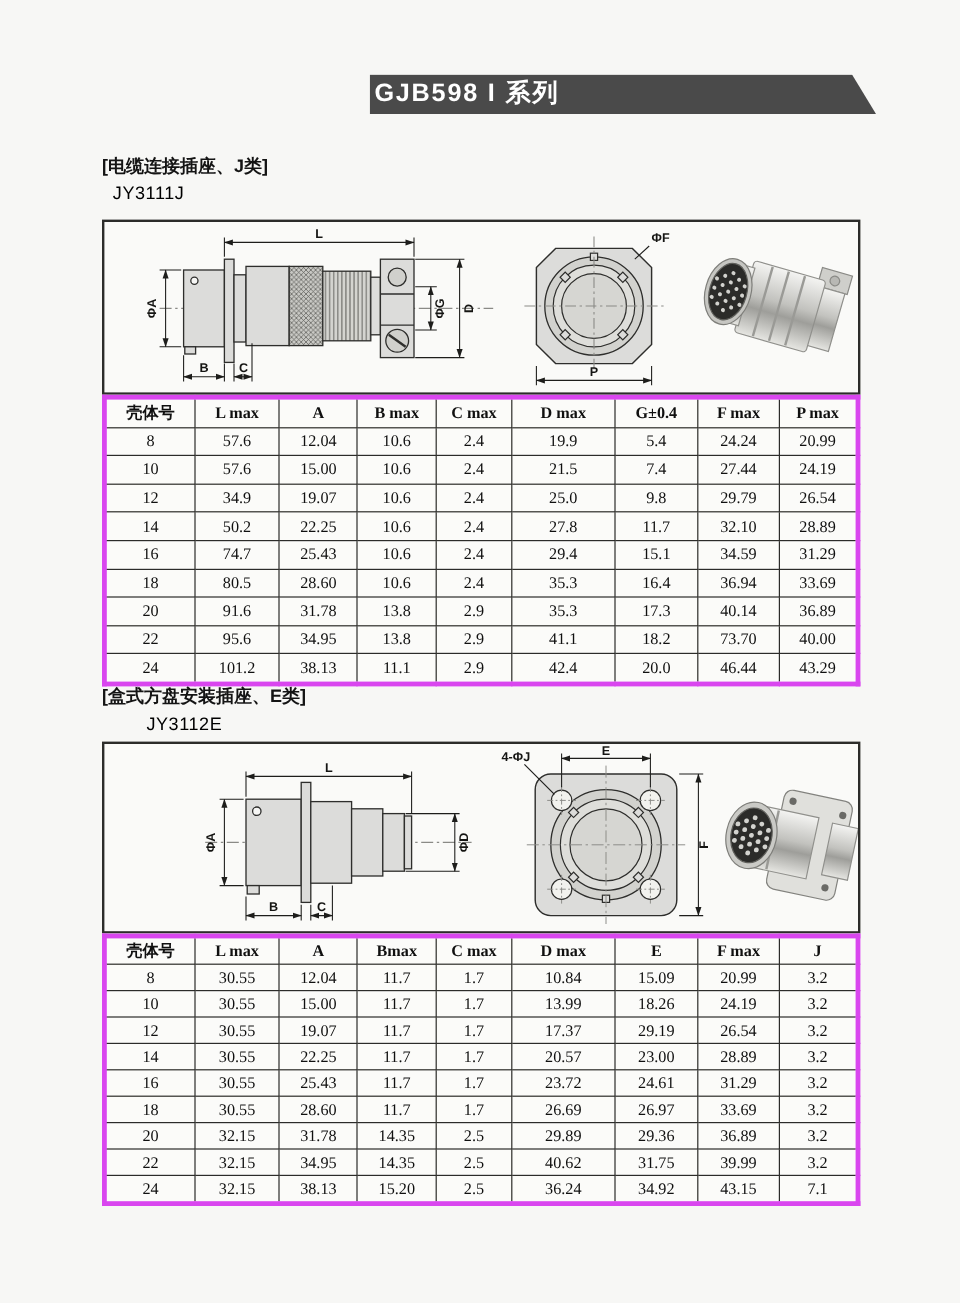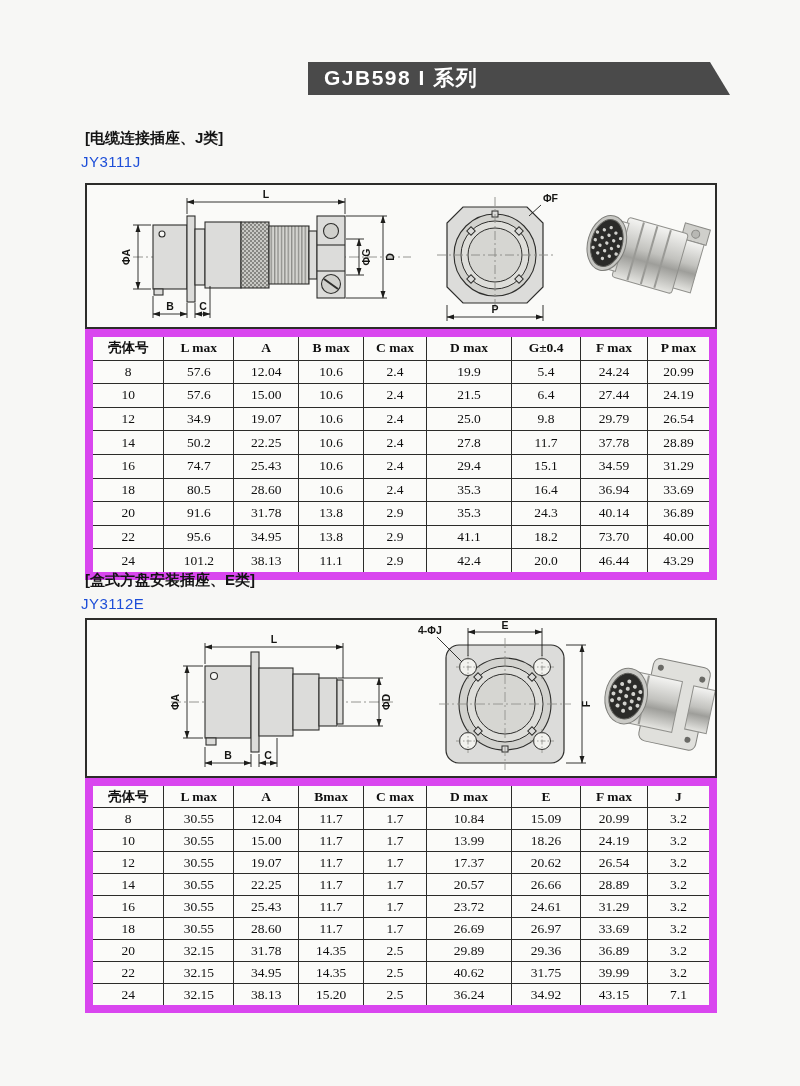--- a/index.html
+++ b/index.html
@@ -1,27 +1,27 @@
 <!DOCTYPE html>
 <html><head>
 <meta charset="utf-8">
 <style>
   html,body{margin:0;padding:0;background:#e9e9e7;}
   .page{position:relative;width:800px;height:1086px;background:#f7f7f5;font-family:"Liberation Sans",sans-serif;overflow:hidden;}
   .banner{position:absolute;left:308px;top:62px;width:422px;height:33px;background:#4a4a4a;
           clip-path:polygon(0 0,calc(100% - 20px) 0,100% 100%,0 100%);
-          color:#fff;font-weight:bold;font-size:21px;line-height:32px;padding-left:16px;
+          color:#fff;font-weight:bold;font-size:21px;line-height:32px;padding-left:4px;
           box-sizing:border-box;letter-spacing:1.5px;}
   .sec-label{position:absolute;left:85px;font-size:15px;font-weight:bold;color:#141414;}
-  .sec-model{position:absolute;left:81px;font-size:15px;color:#1d4ed8;letter-spacing:.5px;}
+  .sec-model{position:absolute;left:94px;font-size:15px;color:#000000;letter-spacing:.5px;}
   .draw-box{position:absolute;left:85px;width:632px;border:2px solid #2c2c2a;background:#fafaf8;
             box-sizing:border-box;display:flex;align-items:stretch;}
   .draw-box svg{display:block;}
   .dim-table{position:absolute;left:85px;width:632px;border-collapse:collapse;table-layout:fixed;
-             background:#fbfbf9;border:8px solid #d946ef;}
+             background:#fbfbf9;border:4px solid #d946ef;}
   .dim-table th,.dim-table td{border:1px solid #2c2c2a;text-align:center;vertical-align:middle;
              font-family:"Liberation Serif",serif;font-size:13.5px;color:#101010;padding:0;}
   .dim-table th.cn{font-family:"Liberation Sans",sans-serif;font-weight:bold;}
   .t1 td,.t1 th{height:22.6px;}
   .t2 td,.t2 th{height:21px;}
   text{font-family:"Liberation Sans",sans-serif;font-weight:bold;fill:#151513;}
   .dimtxt{font-size:10.5px;}
 </style>
 </head>
 <body>
@@ -199,21 +199,21 @@
           <td>24.24</td>
           <td>20.99</td>
         </tr>
         <tr>
           <td>10</td>
           <td>57.6</td>
           <td>15.00</td>
           <td>10.6</td>
           <td>2.4</td>
           <td>21.5</td>
-          <td>6.4</td>
+          <td>7.4</td>
           <td>27.44</td>
           <td>24.19</td>
         </tr>
         <tr>
           <td>12</td>
           <td>34.9</td>
           <td>19.07</td>
           <td>10.6</td>
           <td>2.4</td>
           <td>25.0</td>
@@ -222,21 +222,21 @@
           <td>26.54</td>
         </tr>
         <tr>
           <td>14</td>
           <td>50.2</td>
           <td>22.25</td>
           <td>10.6</td>
           <td>2.4</td>
           <td>27.8</td>
           <td>11.7</td>
-          <td>37.78</td>
+          <td>32.10</td>
           <td>28.89</td>
         </tr>
         <tr>
           <td>16</td>
           <td>74.7</td>
           <td>25.43</td>
           <td>10.6</td>
           <td>2.4</td>
           <td>29.4</td>
           <td>15.1</td>
@@ -254,21 +254,21 @@
           <td>36.94</td>
           <td>33.69</td>
         </tr>
         <tr>
           <td>20</td>
           <td>91.6</td>
           <td>31.78</td>
           <td>13.8</td>
           <td>2.9</td>
           <td>35.3</td>
-          <td>24.3</td>
+          <td>17.3</td>
           <td>40.14</td>
           <td>36.89</td>
         </tr>
         <tr>
           <td>22</td>
           <td>95.6</td>
           <td>34.95</td>
           <td>13.8</td>
           <td>2.9</td>
           <td>41.1</td>
@@ -284,21 +284,21 @@
           <td>2.9</td>
           <td>42.4</td>
           <td>20.0</td>
           <td>46.44</td>
           <td>43.29</td>
         </tr>
       </tbody>
     </table>
 
   <div class="sec-label" style="top:571px;">[盒式方盘安装插座、E类]</div>
-  <div class="sec-model" style="top:595px;">JY3112E</div>
+  <div class="sec-model" style="top:595px;margin-left:28px;">JY3112E</div>
 
   <div class="draw-box" style="top:618px;height:160px;">
 
     <svg width="330" height="156" viewBox="0 0 330 156">
       <line x1="84" y1="82" x2="306" y2="82" stroke="#8a8a86" stroke-width="0.9" stroke-dasharray="10 3 2 3"></line>
       <g fill="#dcdcda" stroke="#2e2e2c" stroke-width="1.1">
         <rect x="118" y="46" width="46" height="72"></rect>
         <rect x="119" y="118" width="10" height="7"></rect>
         <rect x="164" y="32" width="8" height="100"></rect>
         <rect x="172" y="48" width="34" height="68"></rect>
@@ -459,32 +459,32 @@
           <td>24.19</td>
           <td>3.2</td>
         </tr>
         <tr>
           <td>12</td>
           <td>30.55</td>
           <td>19.07</td>
           <td>11.7</td>
           <td>1.7</td>
           <td>17.37</td>
-          <td>20.62</td>
+          <td>29.19</td>
           <td>26.54</td>
           <td>3.2</td>
         </tr>
         <tr>
           <td>14</td>
           <td>30.55</td>
           <td>22.25</td>
           <td>11.7</td>
           <td>1.7</td>
           <td>20.57</td>
-          <td>26.66</td>
+          <td>23.00</td>
           <td>28.89</td>
           <td>3.2</td>
         </tr>
         <tr>
           <td>16</td>
           <td>30.55</td>
           <td>25.43</td>
           <td>11.7</td>
           <td>1.7</td>
           <td>23.72</td>

